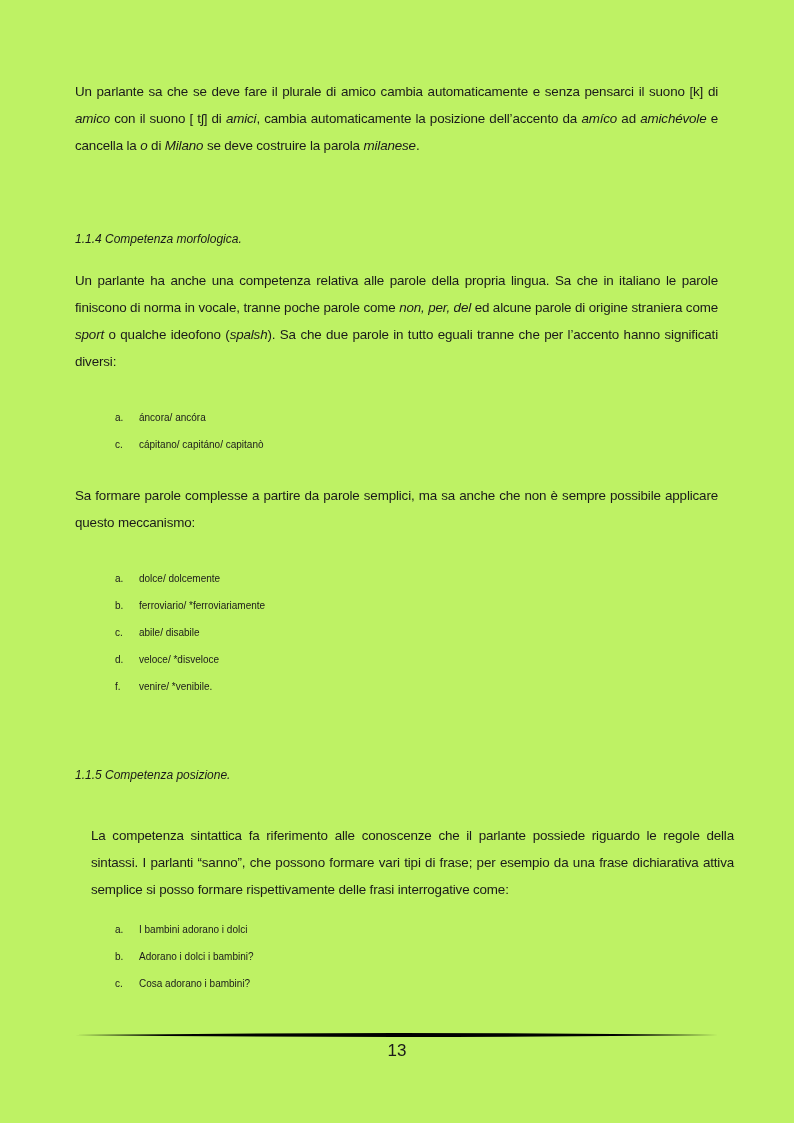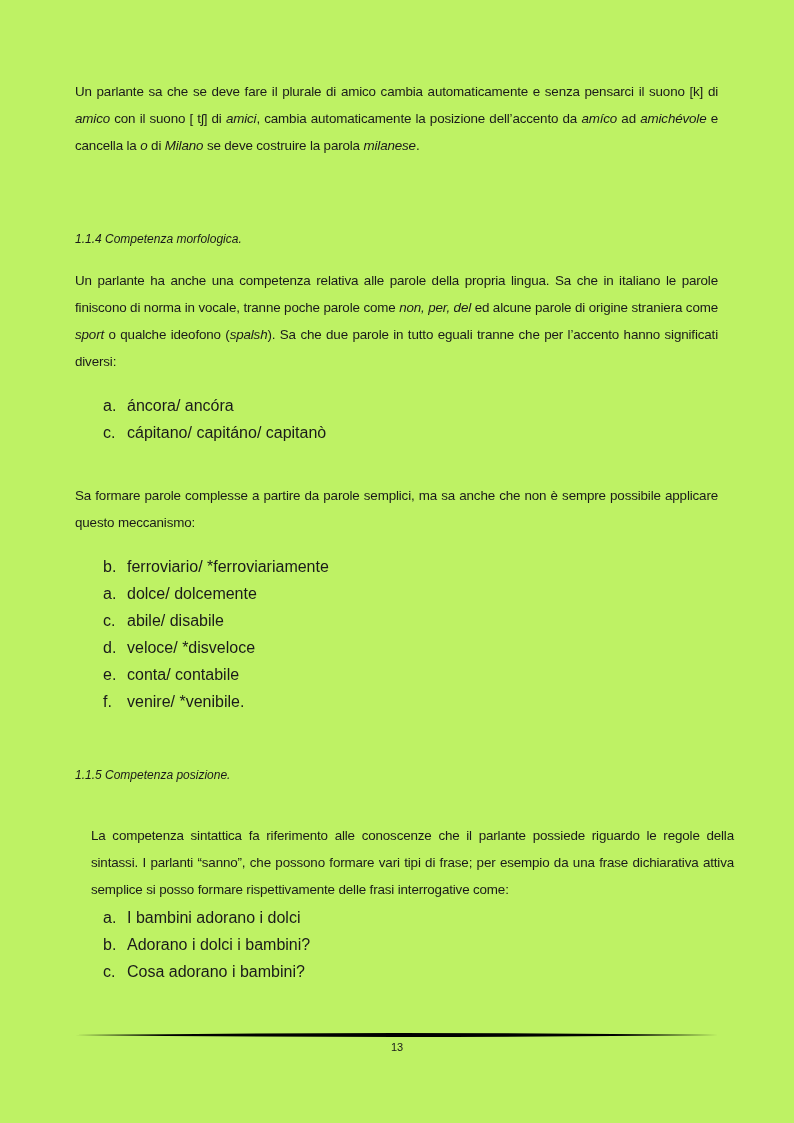--- a/index.html
+++ b/index.html
@@ -2,25 +2,25 @@
 <html><head>
 <meta charset="utf-8">
 <style>
   html, body { margin:0; padding:0; background:#ffffff; }
   body { width:794px; height:1123px; position:relative; overflow:hidden;
          font-family:"Liberation Sans", sans-serif; color:#1a1a1a; }
   .page { position:absolute; left:0; top:0; width:794px; height:1123px; background:#bef264; }
   .para { position:absolute; left:75px; width:643px; font-size:13.4px; line-height:27px;
           text-align:justify; letter-spacing:-0.15px; }
   .heading { position:absolute; left:75px; font-size:12px; font-style:italic; }
-  .list { position:absolute; left:99px; margin:4px; padding:0; list-style:none; font-size:16px; }
+  .list { position:absolute; left:99px; margin:16px; padding:0; list-style:none; font-size:10px; }
   .list li { height:27px; line-height:27px; white-space:nowrap; }
   .list .marker { display:inline-block; width:24px; }
   .footer-rule { position:absolute; left:75px; top:1032px; width:643px; height:6px; }
-  .page-number { position:absolute; left:0; width:794px; top:1041px; text-align:center; font-size:11px; }
+  .page-number { position:absolute; left:0; width:794px; top:1041px; text-align:center; font-size:17px; }
   i { font-style:italic; }
 </style>
 </head>
 <body>
 
 <div class="page">
 
   <p class="para" style="top:78px;margin:0;"><span>Un parlante sa che se deve fare il plurale di amico cambia automaticamente e senza pensarci il suono [k] di </span><i>amico</i><span> con il suono [ tʃ] di </span><i>amici</i><span>, cambia automaticamente la posizione dell’accento da </span><i>amíco</i><span> ad </span><i>amichévole</i><span> e cancella la </span><i>o</i><span> di </span><i>Milano</i><span> se deve costruire la parola </span><i>milanese</i><span>.</span></p>
 
   <div class="heading" style="top:232px;">1.1.4 Competenza morfologica.</div>
@@ -28,25 +28,24 @@
   <p class="para" style="top:267px;margin:0;"><span>Un parlante ha anche una competenza relativa alle parole della propria lingua. Sa che in italiano le parole finiscono di norma in vocale, tranne poche parole come </span><i>non, per, del</i><span> ed alcune parole di origine straniera come </span><i>sport</i><span> o qualche ideofono (</span><i>spalsh</i><span>). Sa che due parole in tutto eguali tranne che per l’accento hanno significati diversi:</span></p>
 
   <ul class="list" style="top:388px;">
       <li><span class="marker">a.</span><span>áncora/ ancóra</span></li>
       <li><span class="marker">c.</span><span>cápitano/ capitáno/ capitanò</span></li>
     </ul>
 
   <p class="para" style="top:482px;margin:0;"><span>Sa formare parole complesse a partire da parole semplici, ma sa anche che non è sempre possibile applicare questo meccanismo:</span></p>
 
   <ul class="list" style="top:549px;">
+      <li><span class="marker">a.</span><span>dolce/ dolcemente</span></li>
       <li><span class="marker">b.</span><span>ferroviario/ *ferroviariamente</span></li>
-      <li><span class="marker">a.</span><span>dolce/ dolcemente</span></li>
       <li><span class="marker">c.</span><span>abile/ disabile</span></li>
       <li><span class="marker">d.</span><span>veloce/ *disveloce</span></li>
-      <li><span class="marker">e.</span><span>conta/ contabile</span></li>
       <li><span class="marker">f.</span><span>venire/ *venibile.</span></li>
     </ul>
 
   <div class="heading" style="top:768px;">1.1.5 Competenza posizione.</div>
 
   <p class="para" style="top:806px;margin:16px;"><span>La competenza sintattica fa riferimento alle conoscenze che il parlante possiede riguardo le regole della sintassi. I parlanti “sanno”, che possono formare vari tipi di frase; per esempio da una frase dichiarativa attiva semplice si posso formare rispettivamente delle frasi interrogative come:</span></p>
 
   <ul class="list" style="top:900px;">
       <li><span class="marker">a.</span><span>I bambini adorano i dolci</span></li>
       <li><span class="marker">b.</span><span>Adorano i dolci i bambini?</span></li>

